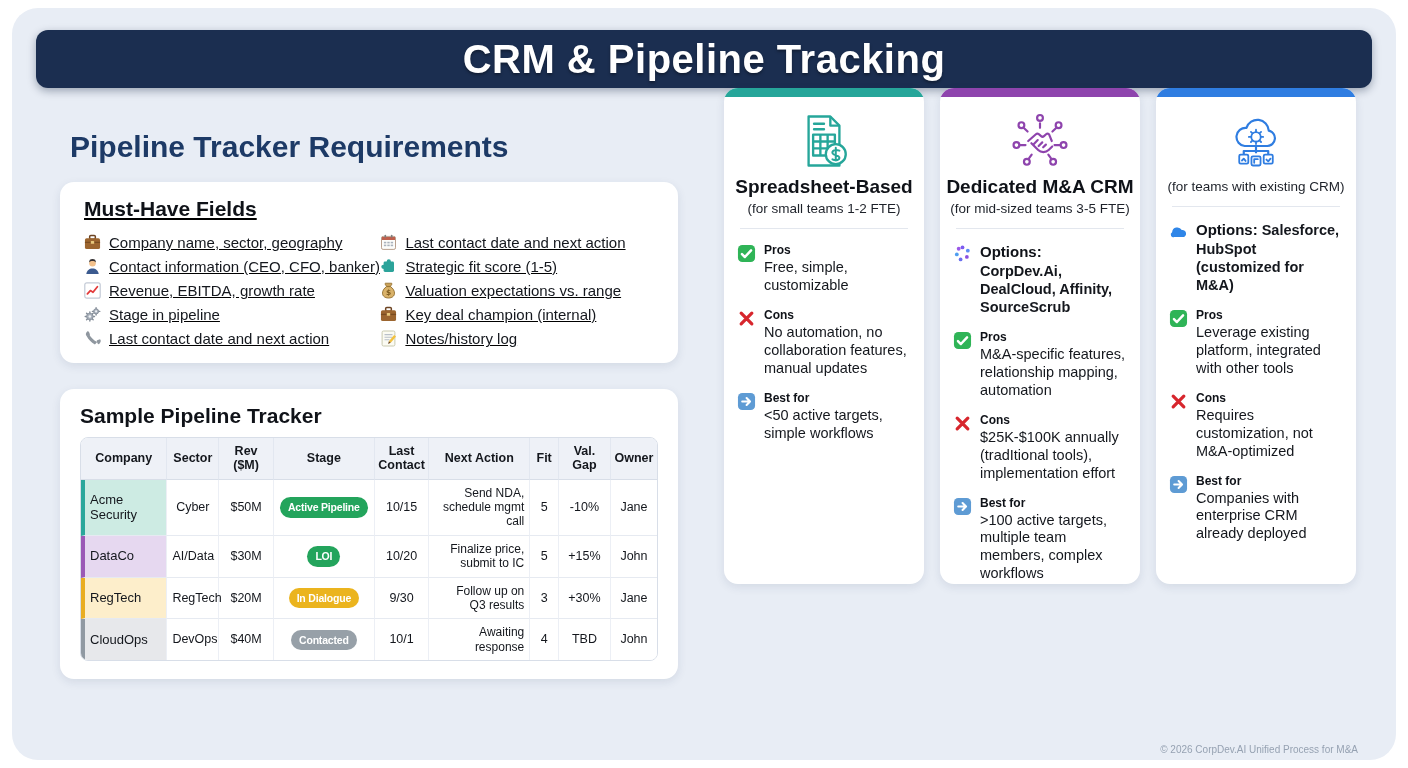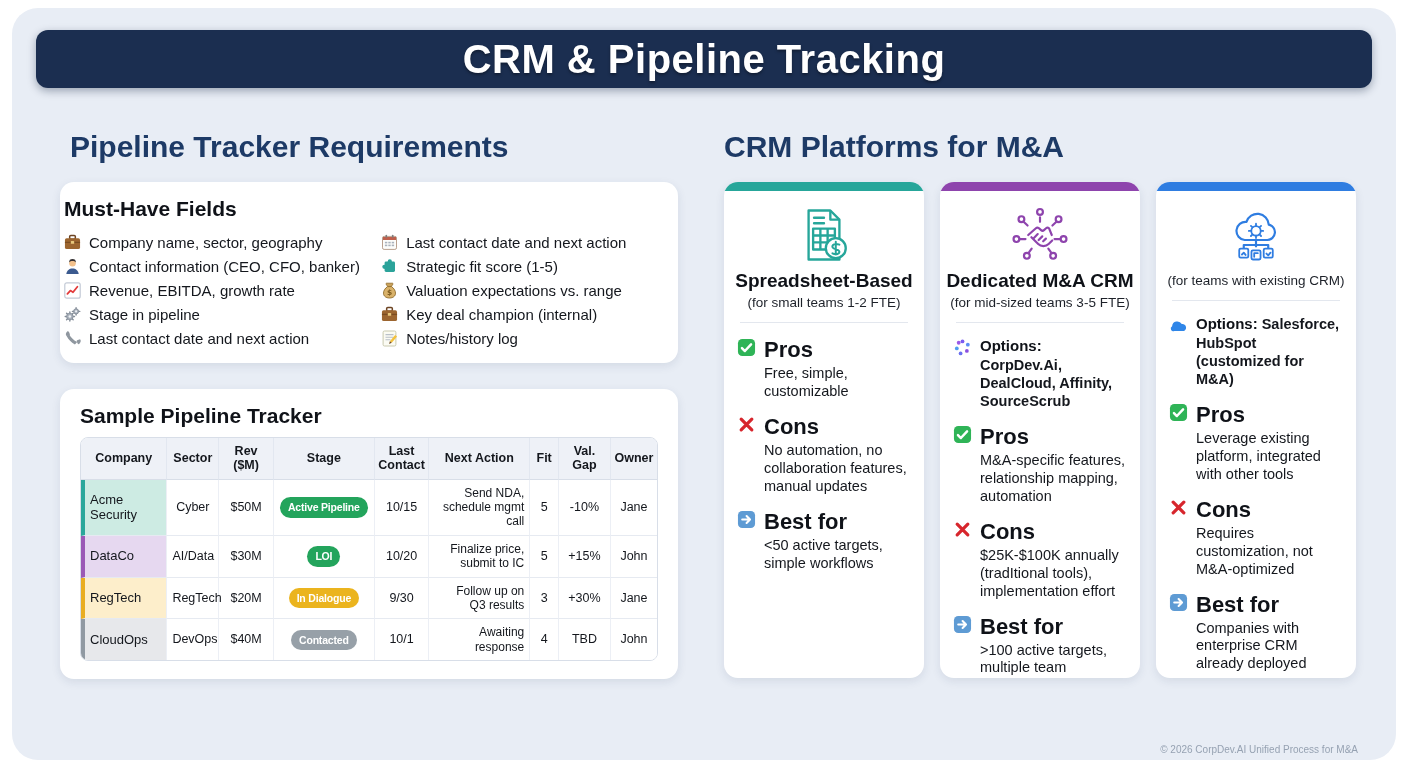--- a/index.html
+++ b/index.html
@@ -8,21 +8,21 @@
   .titlebar{margin:22px 24px 0;height:58px;background:#1B2E50;border-radius:12px;display:flex;align-items:center;justify-content:center;box-shadow:0 3px 8px rgba(10,25,55,.35);}
   .titlebar h1{margin:0;color:#fff;font-size:40px;font-weight:bold;letter-spacing:.5px;text-shadow:0 2px 3px rgba(0,0,0,.35);}
   
   .content{display:flex;padding:0 40px 0 48px;}
   .col-left{width:618px;flex:none;}
   .col-right{flex:1;margin-left:46px;}
   h2.section{font-size:30px;color:#1D3A66;margin:42px 0 18px;font-weight:bold;}
   .col-left h2.section{margin-left:10px;}
   .card{background:#fff;border-radius:14px;box-shadow:0 3px 10px rgba(30,50,90,.10);}
   
-  .must-have{padding:15px 4px 12px;}
+  .must-have{padding:15px 24px 12px;text-decoration:underline;}
   .card h3{font-size:21px;margin:0 0 9px;color:#0f1218;}
   .mh-cols{display:flex;}
   .mh-cols ul{list-style:none;margin:0;padding:0;}
   .mh-col1{width:52%;}.mh-col2{width:48%;}
   .mh-item{display:flex;align-items:center;gap:8px;font-size:15px;color:#14171d;padding:3.6px 0;white-space:nowrap;}
   .ic{flex:none;display:inline-flex;}
   .mh-item .ic svg{width:17px;height:17px;display:block;}
   
   .tracker{margin-top:26px;padding:15px 20px 18px;}
   .tbl-wrap{border:1px solid #D8DEE8;border-radius:8px;overflow:hidden;}
@@ -39,21 +39,21 @@
   .cards{display:flex;gap:16px;}
   .crm-card{width:200px;height:496px;background:#fff;border-radius:14px;box-shadow:0 3px 10px rgba(30,50,90,.10);overflow:hidden;display:flex;flex-direction:column;flex:none;}
   .accent-bar{height:9px;flex:none;}
   .card-icon{display:flex;justify-content:center;margin:15px 0 6px;}
   .card-icon svg{width:58px;height:58px;}
   .card-title{text-align:center;font-size:19px;font-weight:bold;color:#0f1218;padding:0 6px;}
   .card-sub{text-align:center;font-size:13.5px;color:#1d2129;margin-top:3px;}
   .divider{height:1px;background:#E3E7EE;margin:12px 16px 14px;flex:none;}
   .sec{display:flex;gap:8px;padding:0 13px;margin-bottom:13px;}
   .sec .ic svg{width:19px;height:19px;margin-top:1px;}
-  .sec-label{font-weight:bold;font-size:22px;color:#0f1218;}
+  .sec-label{font-weight:bold;font-size:12px;color:#0f1218;}
   .sec-text{font-size:14.5px;line-height:1.24;color:#14171d;margin-top:2px;}
   .sec-inline{font-size:14.5px;line-height:1.26;color:#14171d;font-weight:bold;}
   .sec-inline b{font-size:15px;color:#0f1218;}
   
   .footer{position:absolute;right:38px;bottom:5px;font-size:10px;color:#96A2B2;}
 </style>
 </head>
 <body>
 
 <div class="slide">
@@ -272,21 +272,20 @@
                   <td>TBD</td>
                   <td>John</td>
                 </tr>
               </tbody>
             </table>
         </div>
       </div>
     </div>
 
     <div class="col-right">
-      <h2 class="section">CRM Platforms for M&amp;A</h2>
       <div class="cards" id="crm-cards">
           <div class="crm-card">
             <div class="accent-bar" style="background:#26A69A"></div>
             <div class="card-icon">
               <svg viewBox="0 0 64 64" fill="none" stroke="#26A69A" stroke-width="2.6" stroke-linejoin="round">
                 <path d="M15 5h24l10 10v44H15z"></path>
                 <path d="M39 5v10h10"></path>
                 <path d="M21 13h11M21 19h11" stroke-linecap="round"></path>
                 <rect x="20" y="25" width="24" height="23"></rect>
                 <path d="M20 32.6h24M20 40.2h24M28 25v23M36 25v23"></path>

